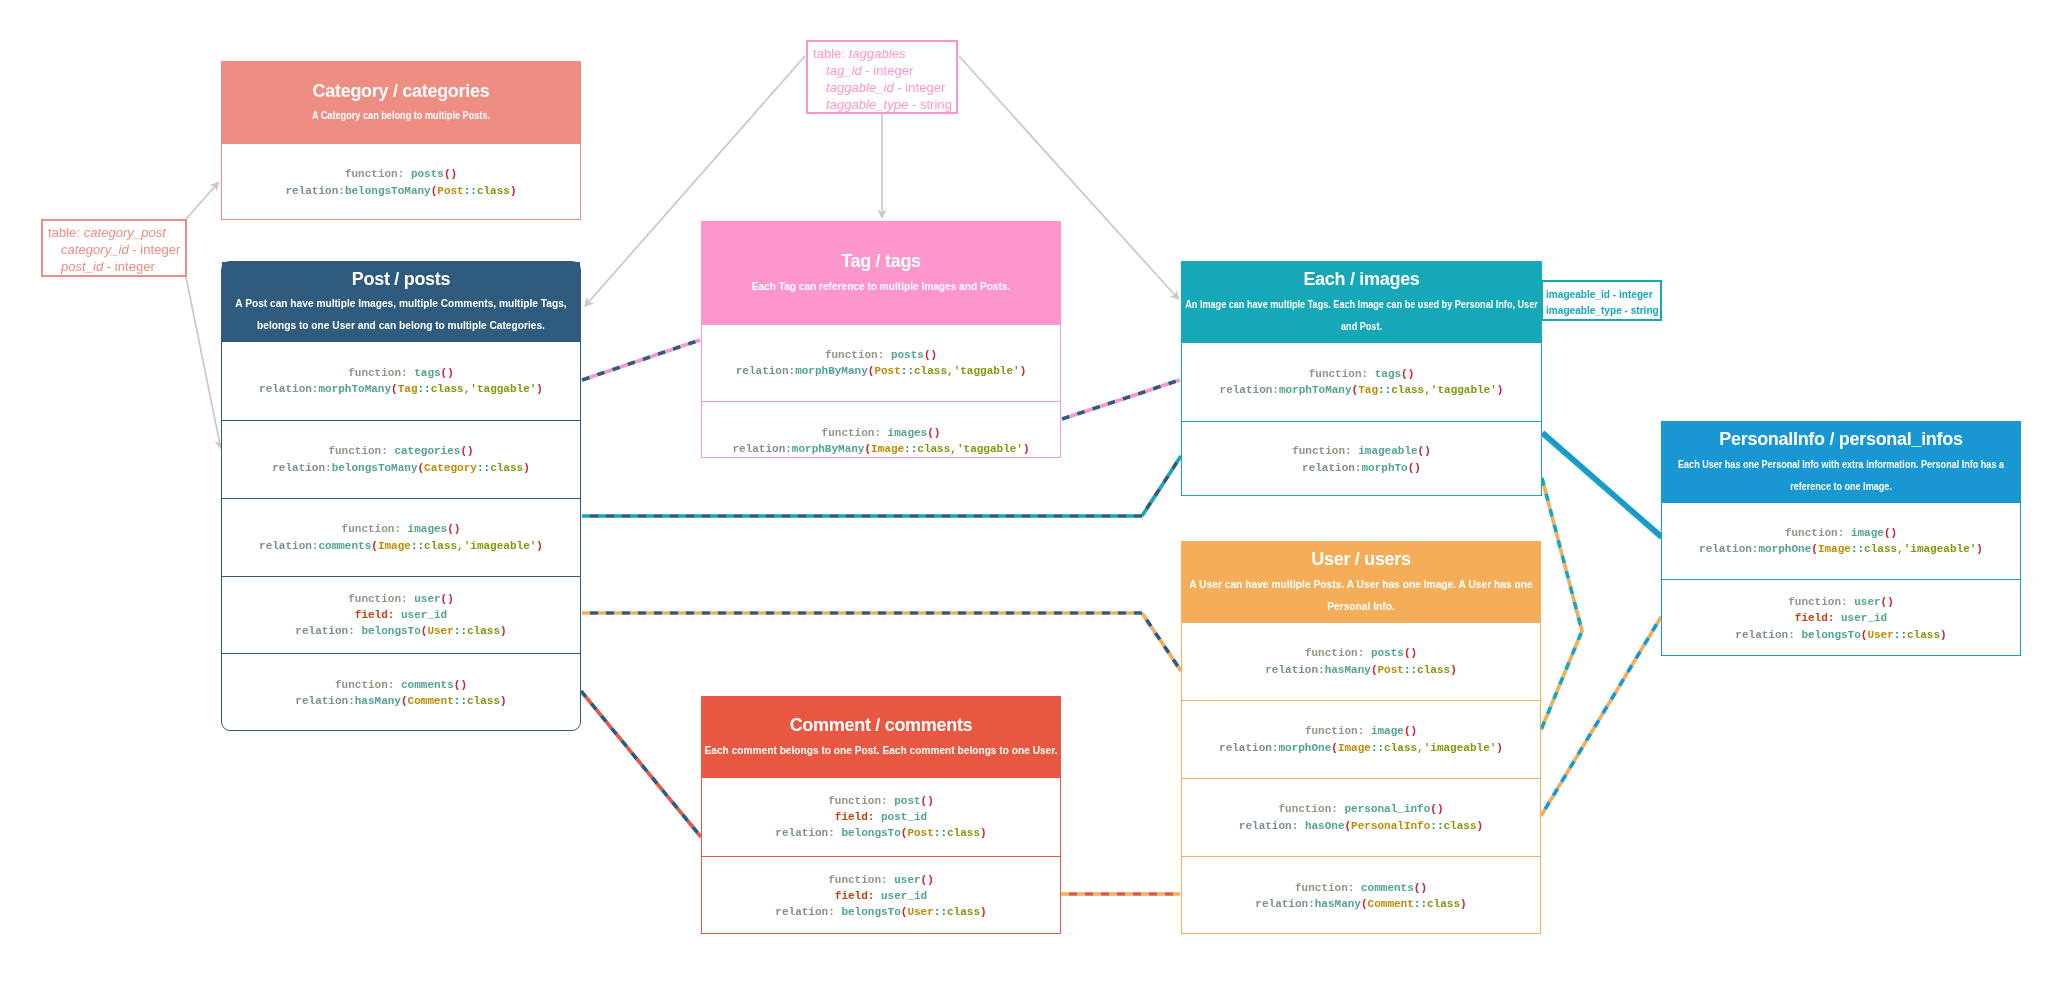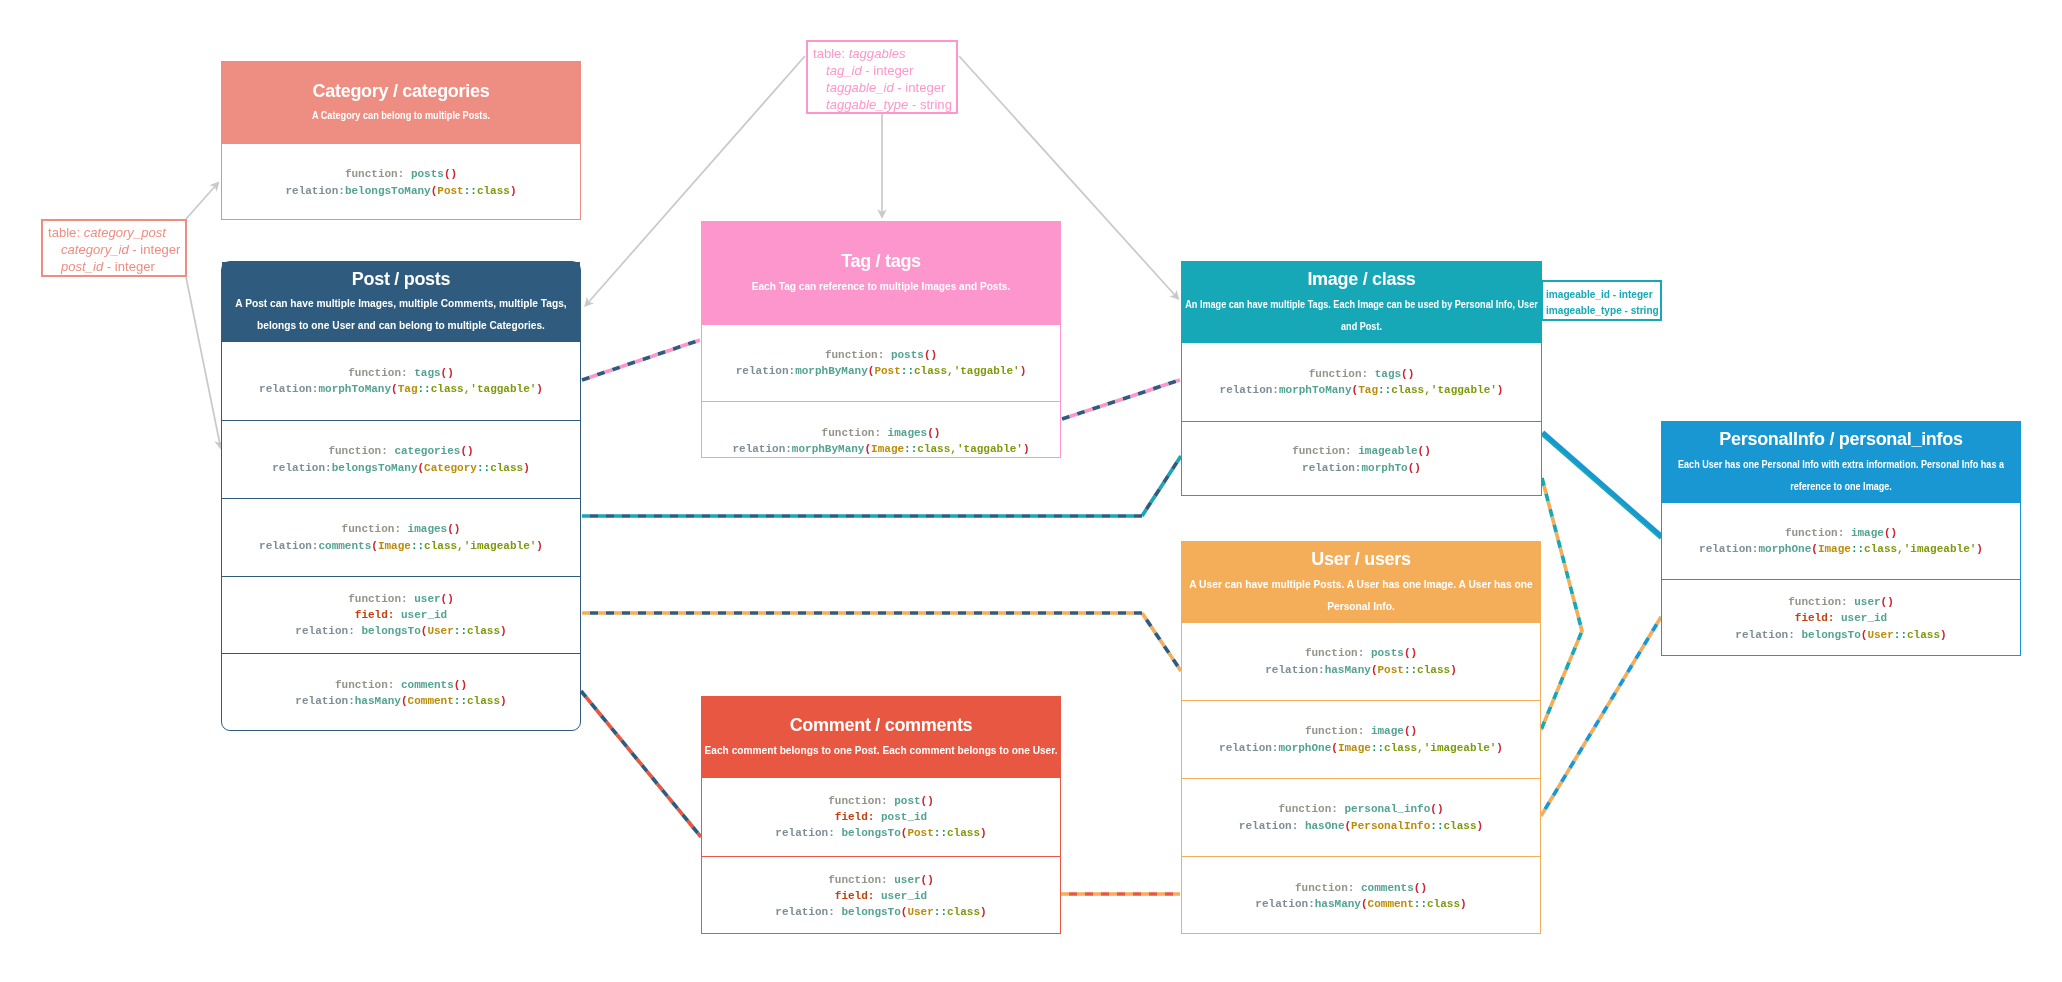--- a/index.html
+++ b/index.html
@@ -182,21 +182,21 @@
     <div class="codeline"><span class="k-fn">function: </span><span class="k-name">posts</span><span class="k-paren">()</span></div>
     <div class="codeline"><span class="k-rel">relation:</span><span class="k-name">morphByMany</span><span class="k-paren">(</span><span class="k-cls">Post</span><span class="k-dc">::</span><span class="k-class">class</span><span class="k-class">,</span><span class="k-class">'taggable'</span><span class="k-paren">)</span></div>
   </div>
   <div class="erow" style="height:79px;">
     <div class="codeline"><span class="k-fn">function: </span><span class="k-name">images</span><span class="k-paren">()</span></div>
     <div class="codeline"><span class="k-rel">relation:</span><span class="k-name">morphByMany</span><span class="k-paren">(</span><span class="k-cls">Image</span><span class="k-dc">::</span><span class="k-class">class</span><span class="k-class">,</span><span class="k-class">'taggable'</span><span class="k-paren">)</span></div>
   </div>
 </div>
 <div class="entity e-image" style="left:1181px;top:261px;width:361px;height:235px;">
   <div class="ehead" style="height:80px;">
-    <div class="etitle">Image / class</div>
+    <div class="etitle">Each / images</div>
     <div class="esub">
       <div class="esubline" style="transform:scaleX(0.852);">
             <span>An Image can have multiple Tags. Each Image can be used by Personal Info, User</span>
           </div>
       <div class="esubline" style="transform:scaleX(0.852);">
             <span>and Post.</span>
           </div>
     </div>
   </div>
   <div class="erow" style="height:79px;">

